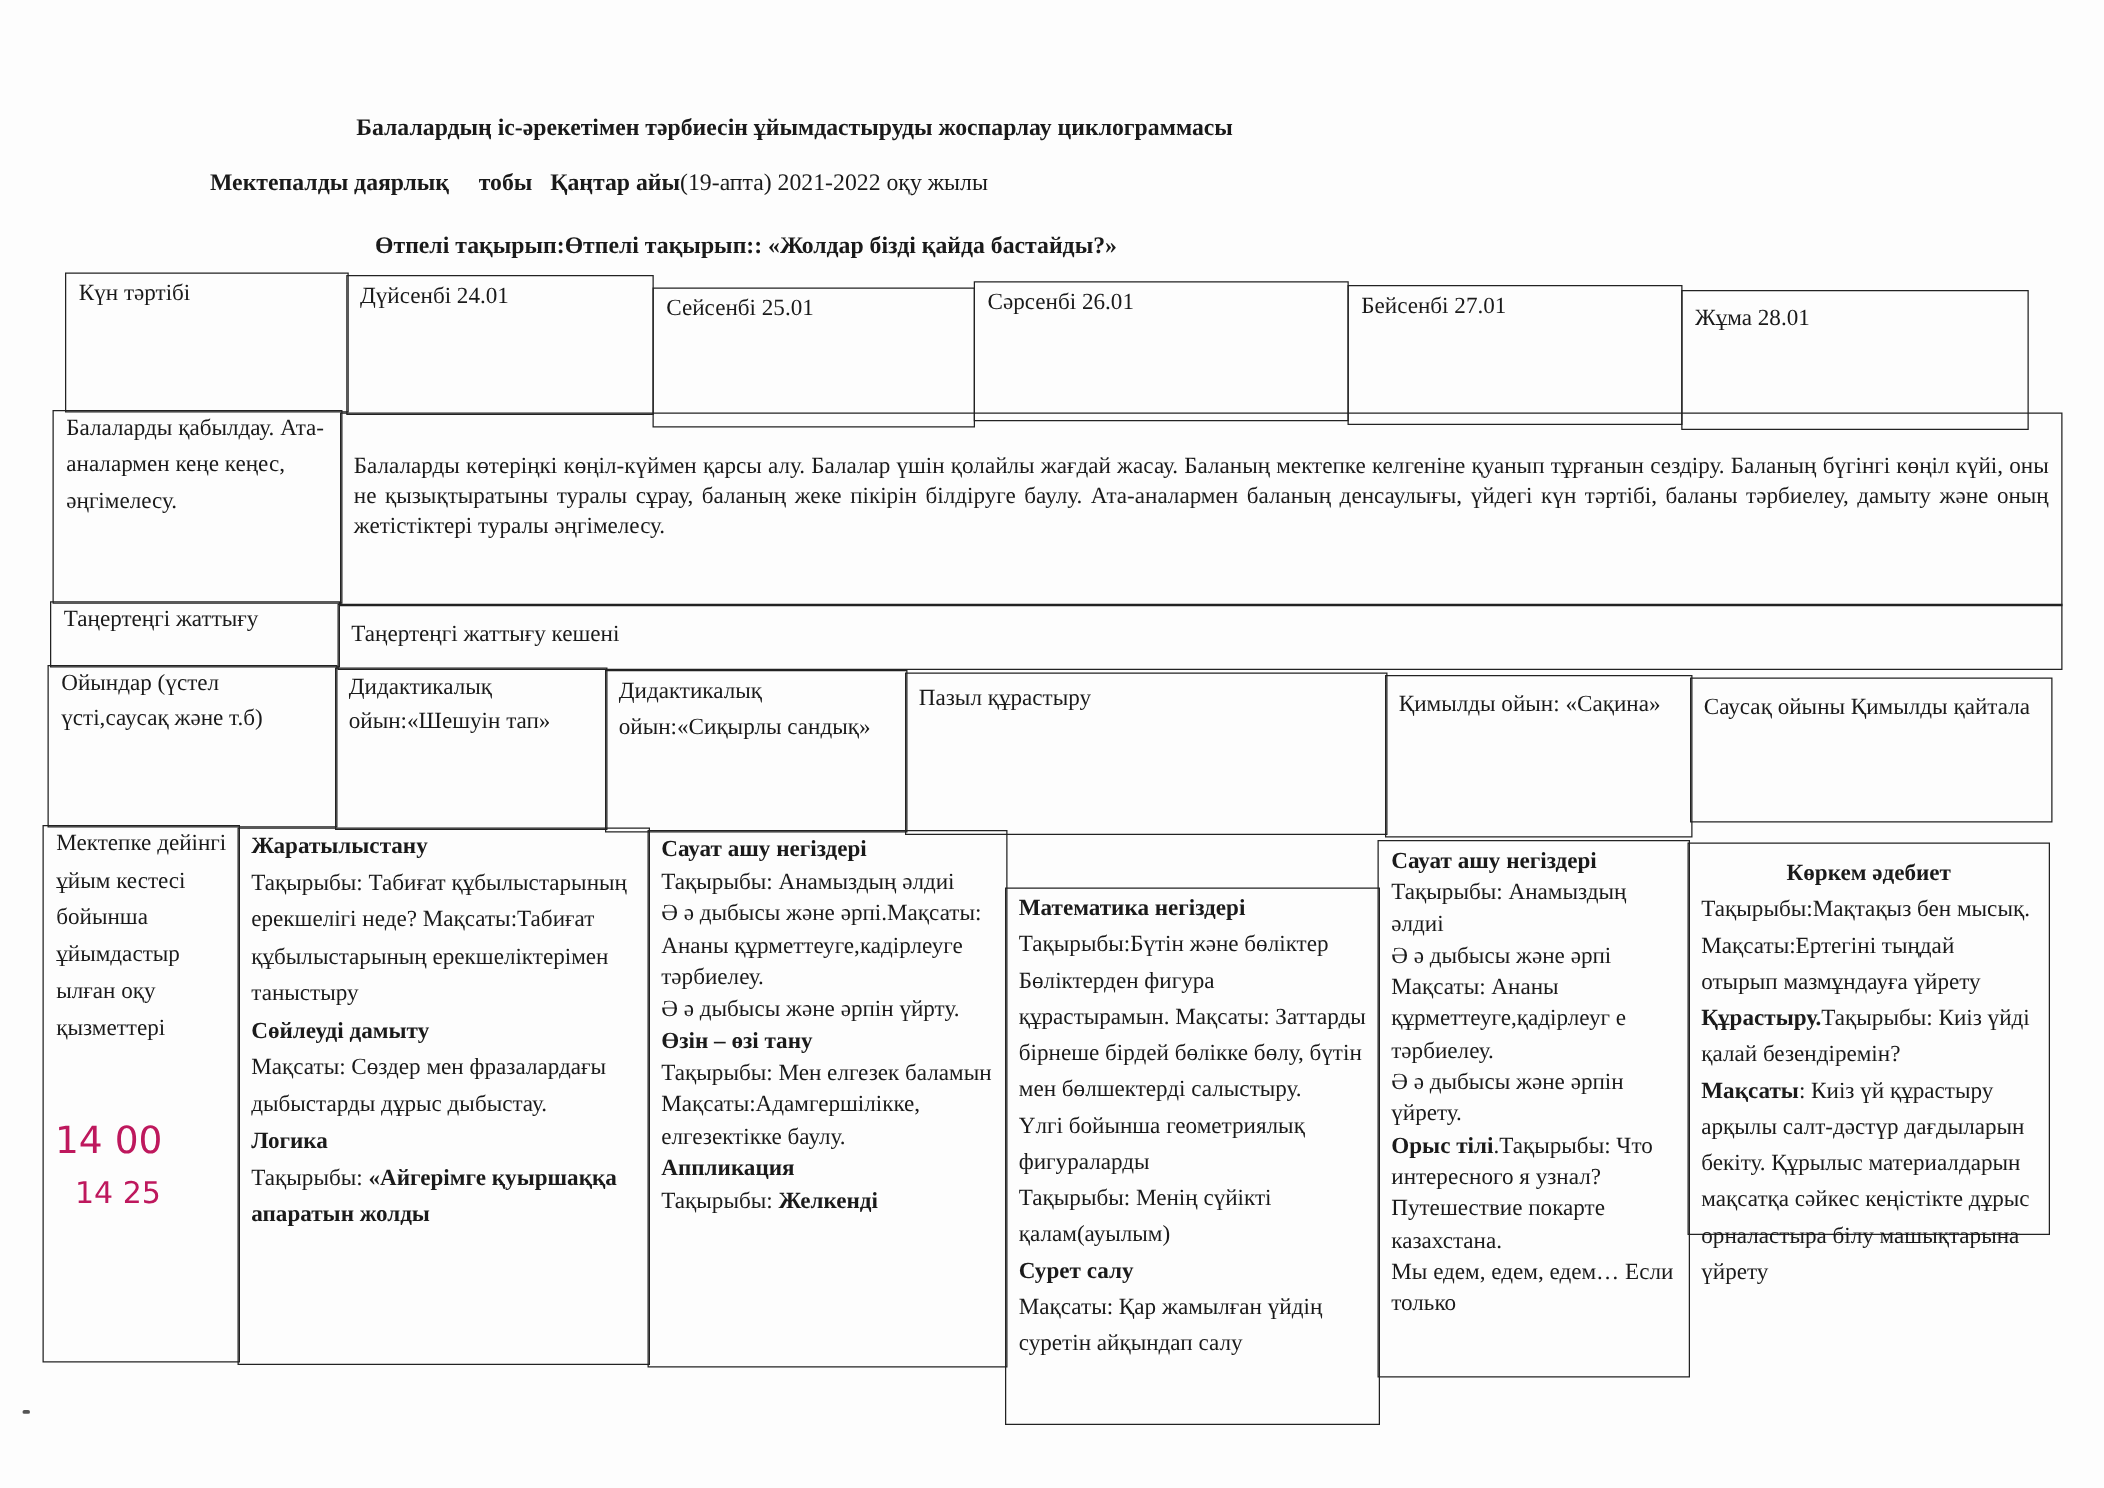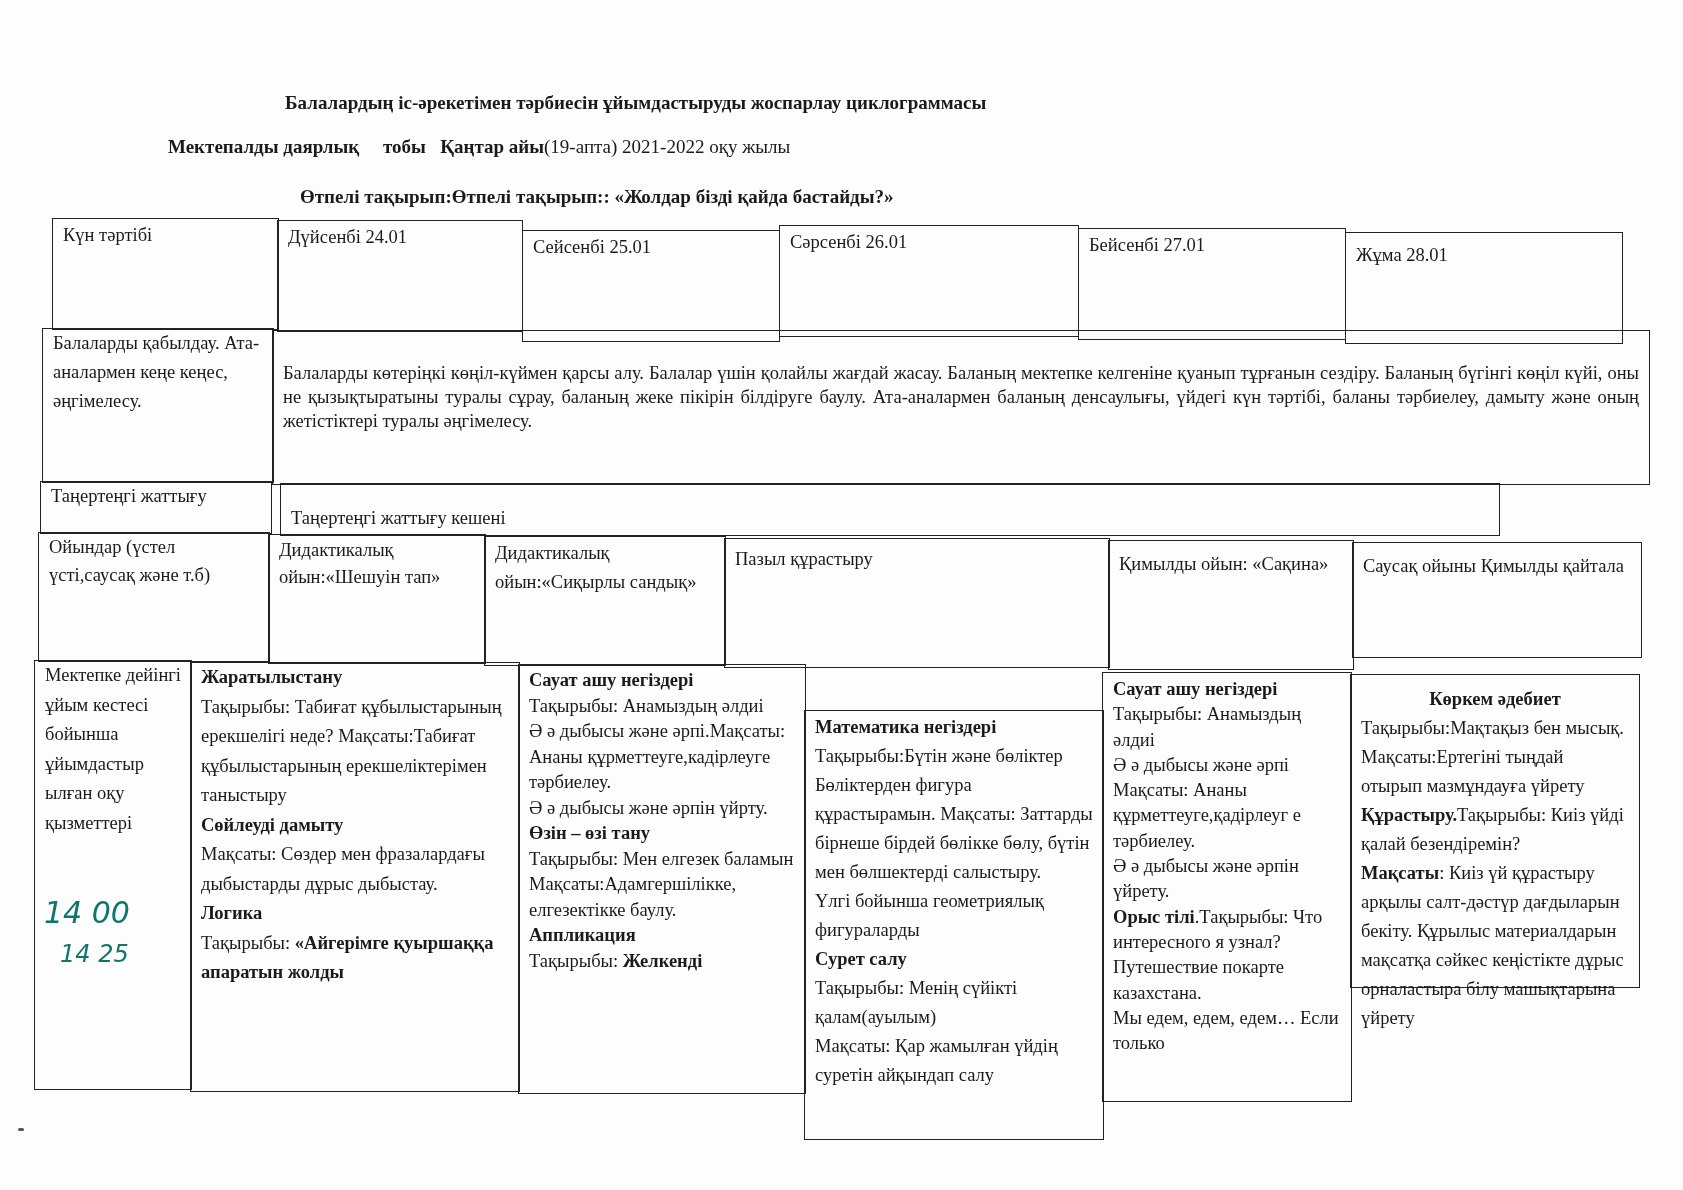--- a/index.html
+++ b/index.html
@@ -7,21 +7,21 @@
     width:1683px; height:1190px; background:#fdfdfd; position:relative; overflow:hidden;
     font-family:"Liberation Serif", "DejaVu Serif", serif; color:#1a1a1a;
   }
   .title { position:absolute; left:285px; top:92px; font-size:19px; font-weight:bold; }
   .subtitle { position:absolute; left:168px; top:136px; font-size:19px; }
   .subtitle b { font-weight:bold; }
   .theme { position:absolute; left:300px; top:186px; font-size:19px; font-weight:bold; }
   .cell { position:absolute; border:1.5px solid #222; box-sizing:border-box; font-size:18.5px; line-height:24px; padding:4px 10px; }
   .cell.tight { line-height:29px; }
   .bold { font-weight:bold; }
-  .hw { position:absolute; font-family:"DejaVu Sans", sans-serif; color:#0f766e; font-style:italic; }
+  .hw { position:absolute; font-family:"DejaVu Sans", sans-serif; color:#be185d; }
   .dot { position:absolute; left:18px; top:1128px; width:6px; height:3px; background:#555; border-radius:2px; }
   .justify { text-align:justify; }
 </style>
 </head>
 <body>
 
 <div class="title">Балалардың  іс-әрекетімен тәрбиесін ұйымдастыруды жоспарлау циклограммасы</div>
 <div class="subtitle">
   <b>Мектепалды даярлық</b>&nbsp;&nbsp;&nbsp;&nbsp;&nbsp;<b>тобы</b>&nbsp;&nbsp;&nbsp;<b>Қаңтар айы</b><span>(19-апта) 2021-2022 оқу жылы</span>
 </div>
@@ -31,21 +31,21 @@
 <div class="cell" style="left:277px;top:220px;width:246px;height:112px;padding-left:10px;"><span>Дүйсенбі 24.01</span></div>
 <div class="cell" style="left:522px;top:230px;width:258px;height:112px;"><span>Сейсенбі 25.01</span></div>
 <div class="cell" style="left:779px;top:225px;width:300px;height:112px;"><span>Сәрсенбі 26.01</span></div>
 <div class="cell" style="left:1078px;top:228px;width:268px;height:112px;"><span>Бейсенбі 27.01</span></div>
 <div class="cell" style="left:1345px;top:232px;width:278px;height:112px;padding-top:10px;"><span>Жұма 28.01</span></div>
 
 <div class="cell tight" style="left:42px;top:328px;width:232px;height:155px;line-height:29px;padding-top:0;"><span>Балаларды қабылдау. Ата-аналармен  кеңе кеңес, әңгімелесу.</span></div>
 <div class="cell justify" style="left:272px;top:330px;width:1378px;height:155px;padding-top:30px;line-height:24px;"><span>Балаларды көтеріңкі көңіл-күймен қарсы алу. Балалар үшін қолайлы жағдай жасау. Баланың мектепке келгеніне қуанып тұрғанын сездіру. Баланың бүгінгі көңіл күйі, оны не қызықтыратыны туралы сұрау, баланың жеке пікірін білдіруге баулу. Ата-аналармен баланың денсаулығы, үйдегі күн тәртібі, баланы тәрбиелеу, дамыту және оның жетістіктері туралы әңгімелесу.</span></div>
 
 <div class="cell" style="left:40px;top:481px;width:232px;height:53px;line-height:25px;padding-top:2px;"><span>Таңертеңгі жаттығу</span></div>
-<div class="cell" style="left:280px;top:483px;width:1220px;height:53px;padding-top:22px;"><span>Таңертеңгі жаттығу кешені</span></div>
+<div class="cell" style="left:270px;top:483px;width:1380px;height:53px;padding-top:12px;"><span>Таңертеңгі жаттығу кешені</span></div>
 
 <div class="cell" style="left:38px;top:532px;width:232px;height:130px;line-height:28px;padding-top:0;"><span>Ойындар (үстел үсті,саусақ және т.б)</span></div>
 <div class="cell" style="left:268px;top:534px;width:218px;height:130px;line-height:27px;padding-top:2px;"><span>Дидактикалық ойын:«Шешуін тап»</span></div>
 <div class="cell" style="left:484px;top:536px;width:242px;height:130px;line-height:29px;padding-top:2px;"><span>Дидактикалық ойын:«Сиқырлы сандық»</span></div>
 <div class="cell" style="left:724px;top:538px;width:386px;height:130px;padding-top:8px;"><span>Пазыл құрастыру</span></div>
 <div class="cell" style="left:1108px;top:540px;width:246px;height:130px;line-height:30px;padding-top:8px;"><span>Қимылды ойын: «Сақина»</span></div>
 <div class="cell" style="left:1352px;top:542px;width:290px;height:116px;line-height:26px;padding-top:10px;"><span>Саусақ ойыны Қимылды қайтала</span></div>
 
 <div class="cell" style="left:34px;top:660px;width:158px;height:430px;line-height:29.5px;padding-top:0;"><span>Мектепке дейінгі ұйым кестесі бойынша ұйымдастыр ылған оқу қызметтері</span></div>
 <div class="hw" style="left:44px;top:895px;font-size:30px;">14 00</div>
@@ -67,22 +67,22 @@
     <div><span class="bold">Өзін – өзі тану</span></div>
     <div><span>Тақырыбы: Мен елгезек баламын</span></div>
     <div><span>Мақсаты:Адамгершілікке, елгезектікке баулу.</span></div>
     <div><span class="bold">Аппликация</span></div>
     <div><span>Тақырыбы: </span><span class="bold">Желкенді</span></div>
   </div>
 <div class="cell" style="left:804px;top:670px;width:300px;height:430px;line-height:29px;padding-top:2px;margin-top:40px;" id="wed">
     <div><span class="bold">Математика негіздері</span></div>
     <div><span> Тақырыбы:Бүтін және бөліктер Бөліктерден фигура құрастырамын. Мақсаты: Заттарды бірнеше бірдей бөлікке бөлу, бүтін мен бөлшектерді салыстыру.</span></div>
     <div><span>Үлгі бойынша геометриялық фигураларды</span></div>
+    <div><span>Тақырыбы: Менің сүйікті қалам(ауылым)</span></div>
     <div><span class="bold">Сурет салу</span></div>
-    <div><span>Тақырыбы: Менің сүйікті қалам(ауылым)</span></div>
     <div><span> Мақсаты: Қар жамылған үйдің суретін айқындап салу</span></div>
   </div>
 <div class="cell" style="left:1102px;top:672px;width:250px;height:430px;line-height:25.3px;padding-top:4px;" id="thu">
     <div><span class="bold">Сауат ашу негіздері</span></div>
     <div><span>Тақырыбы: Анамыздың әлдиі</span></div>
     <div><span>Ә ә дыбысы және әрпі Мақсаты: Ананы құрметтеуге,қадірлеуг е тәрбиелеу.</span></div>
     <div><span>Ә ә дыбысы және әрпін үйрету.</span></div>
     <div><span class="bold">Орыс тілі</span><span>.Тақырыбы: Что интересного я узнал?Путешествие покарте казахстана.</span></div>
     <div><span> Мы едем, едем, едем… Если только</span></div>
   </div>

